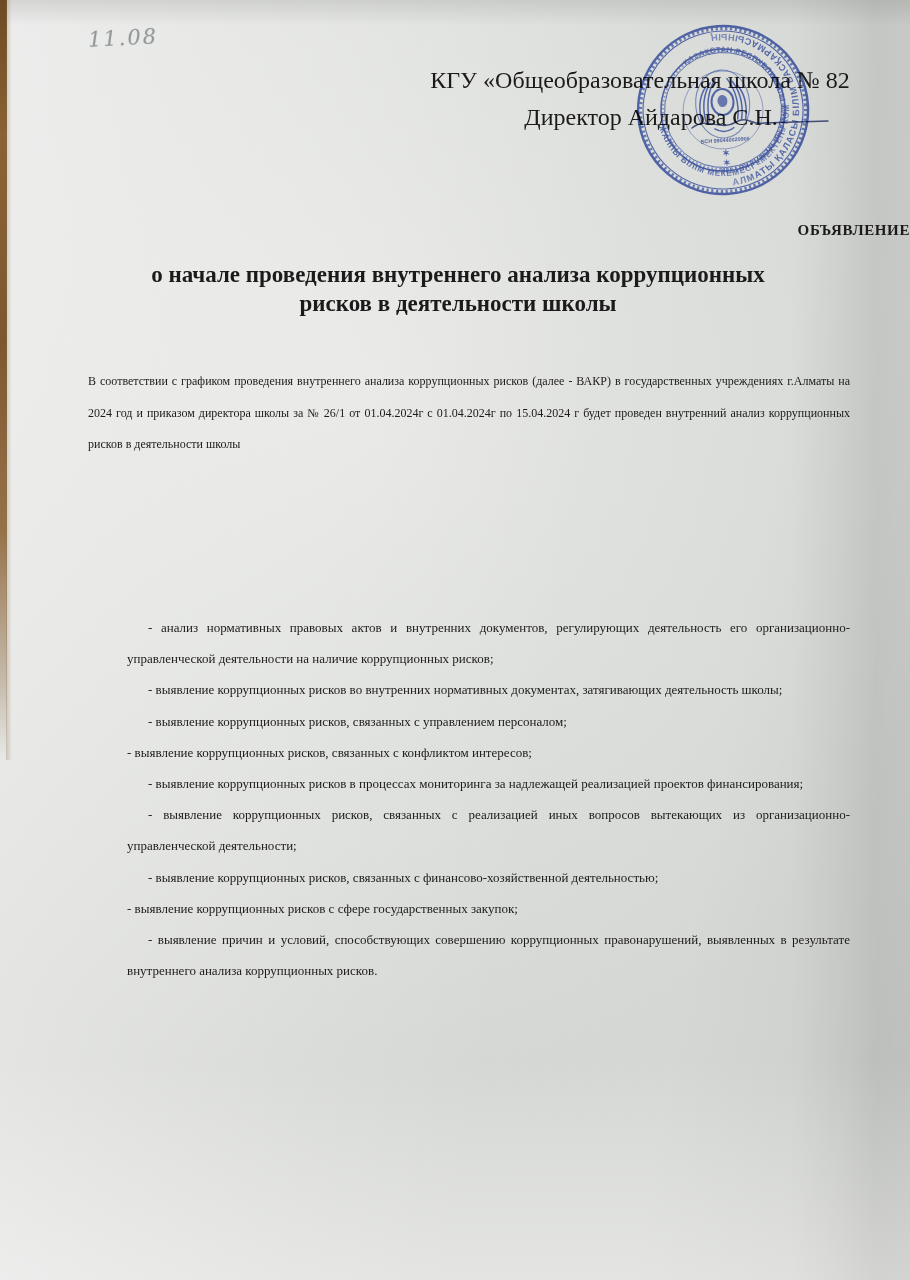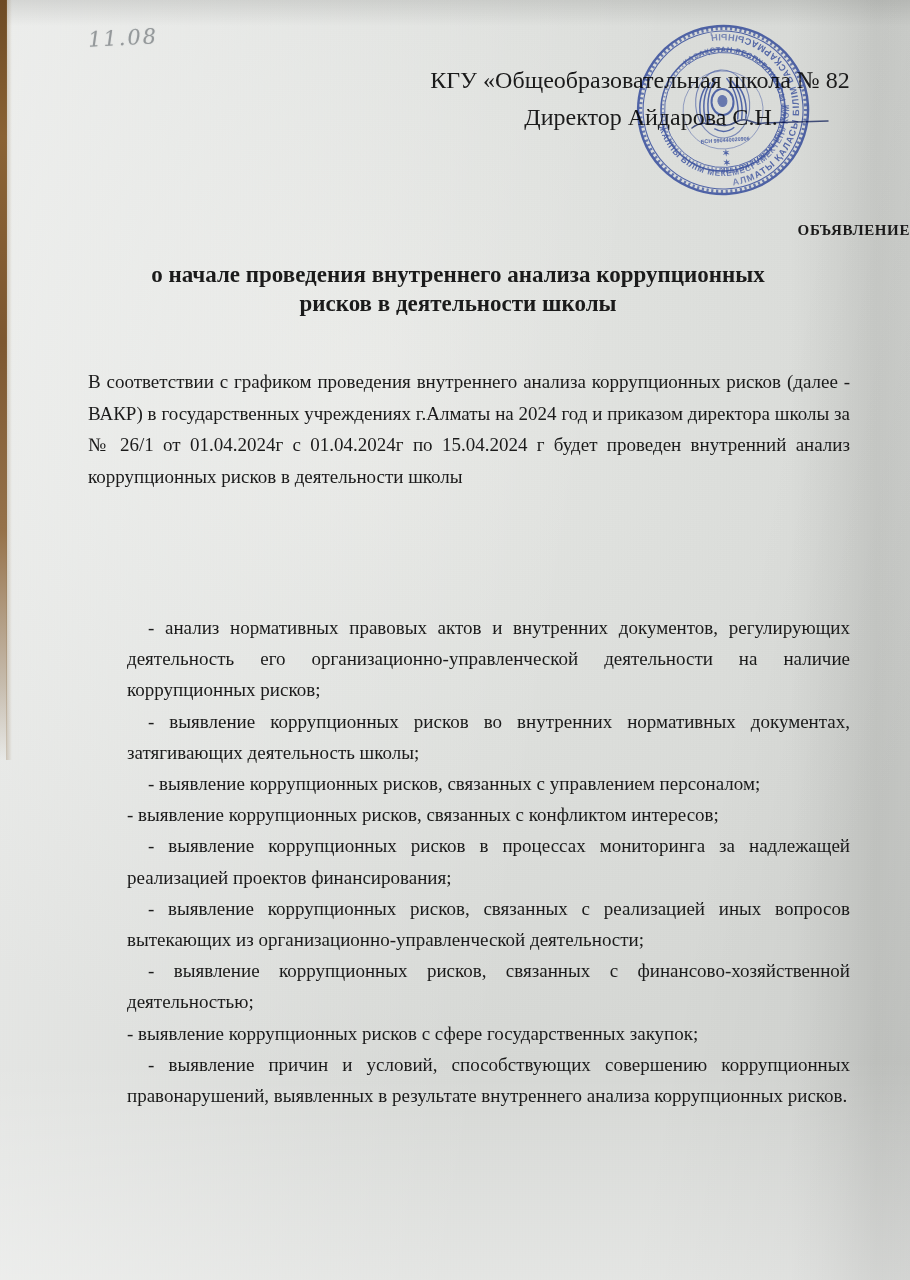--- a/index.html
+++ b/index.html
@@ -152,21 +152,21 @@
     font-size: 23px;
     font-weight: bold;
     line-height: 29px;
   }
 
   .intro {
     position: absolute;
     left: 88px;
     width: 762px;
     top: 366px;
-    font-size: 19px;
+    font-size: 12px;
     line-height: 31.5px;
     text-align: justify;
     text-align-last: left;
     hyphens: none;
   }
 
   .section-heading {
     position: absolute;
     left: 88px;
     width: 762px;
@@ -177,21 +177,21 @@
     text-align: justify;
     text-align-last: left;
   }
   .section-heading .u { text-decoration: underline; text-underline-offset: 3px; }
 
   .bullet-list {
     position: absolute;
     left: 127px;
     width: 723px;
     top: 612px;
-    font-size: 19px;
+    font-size: 13px;
     line-height: 31.2px;
   }
   .bullet-item {
     text-align: justify;
     text-align-last: left;
     text-indent: 21px;
     margin: 0;
     hyphens: none;
   }
   .bullet-item.no-justify {

